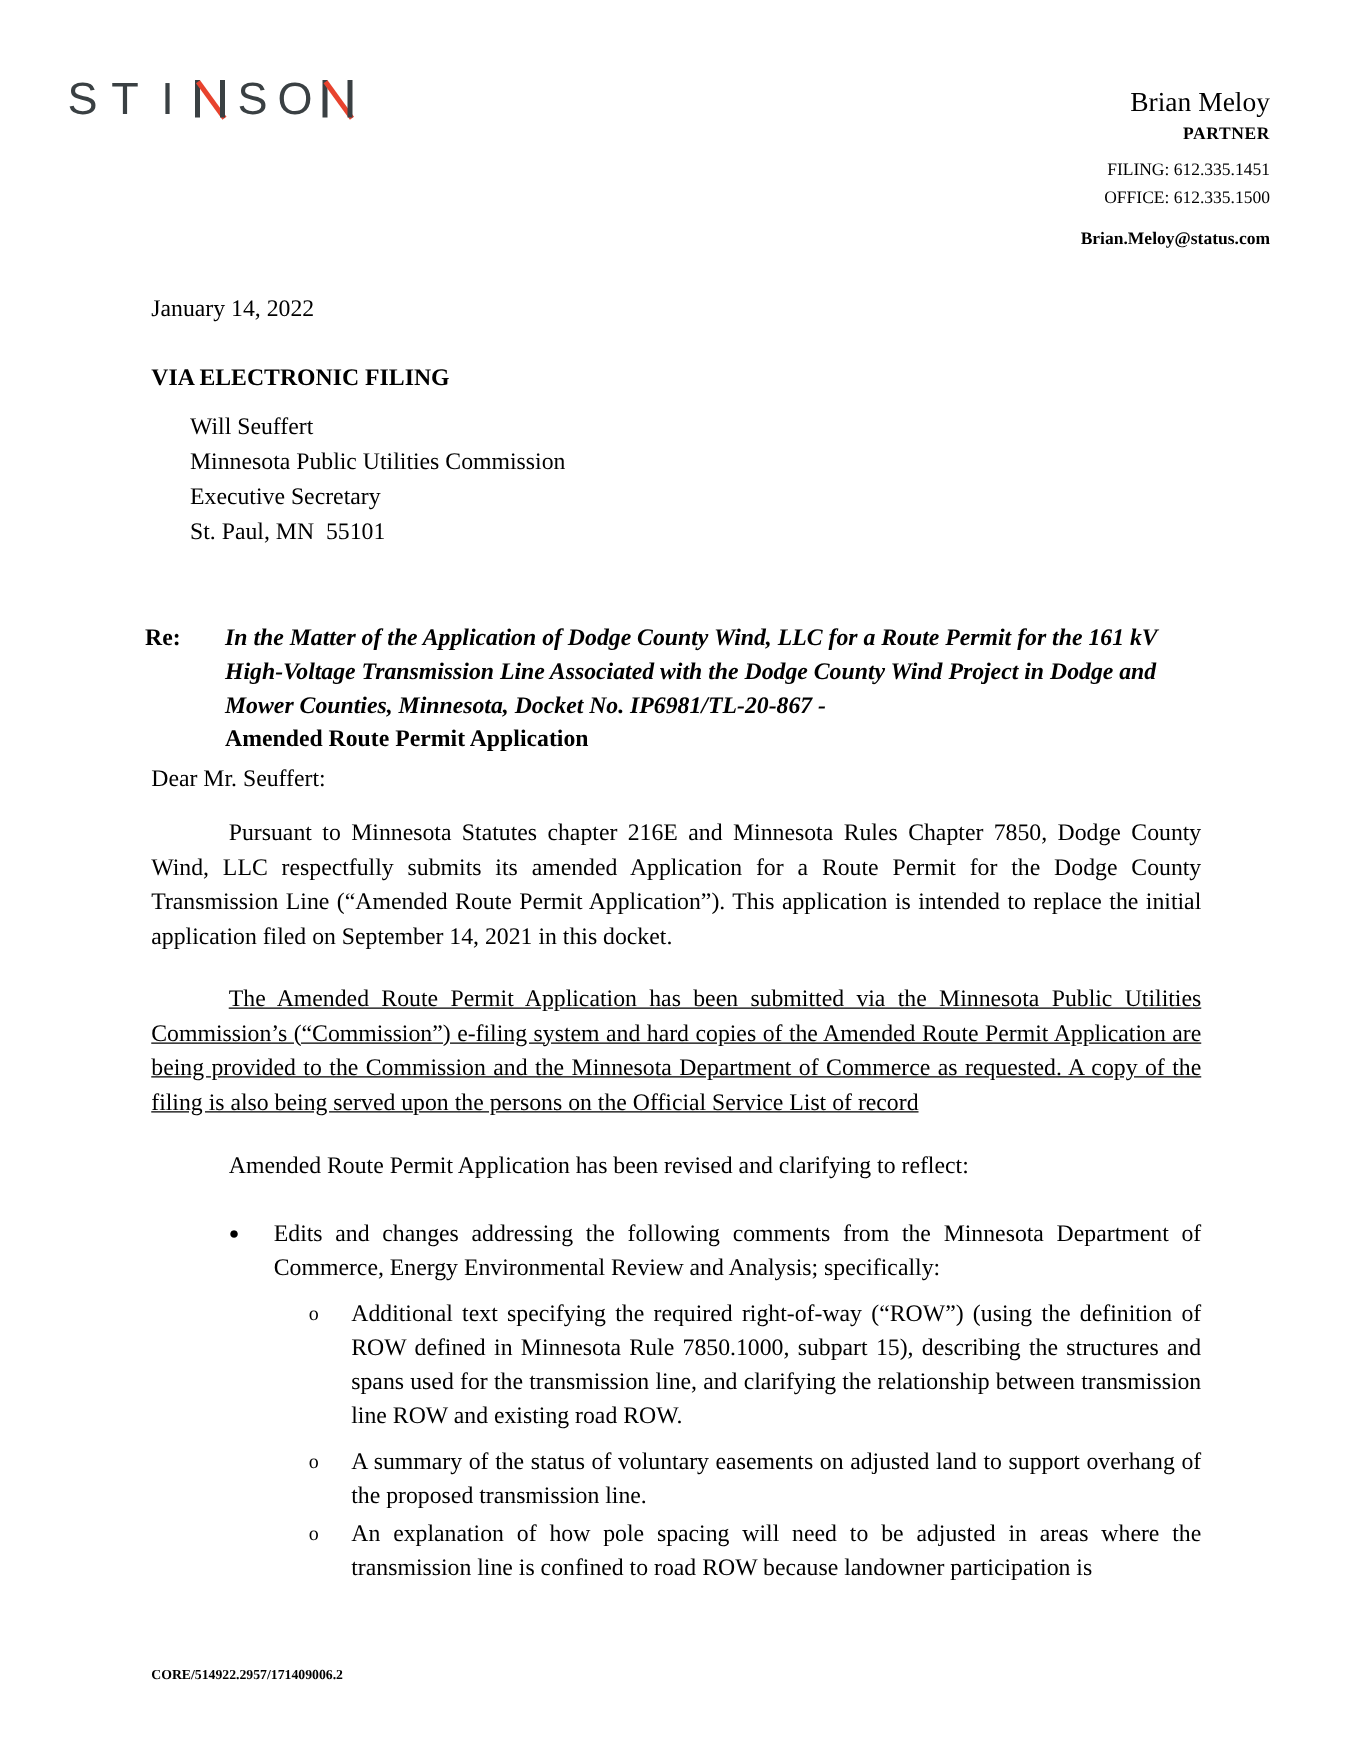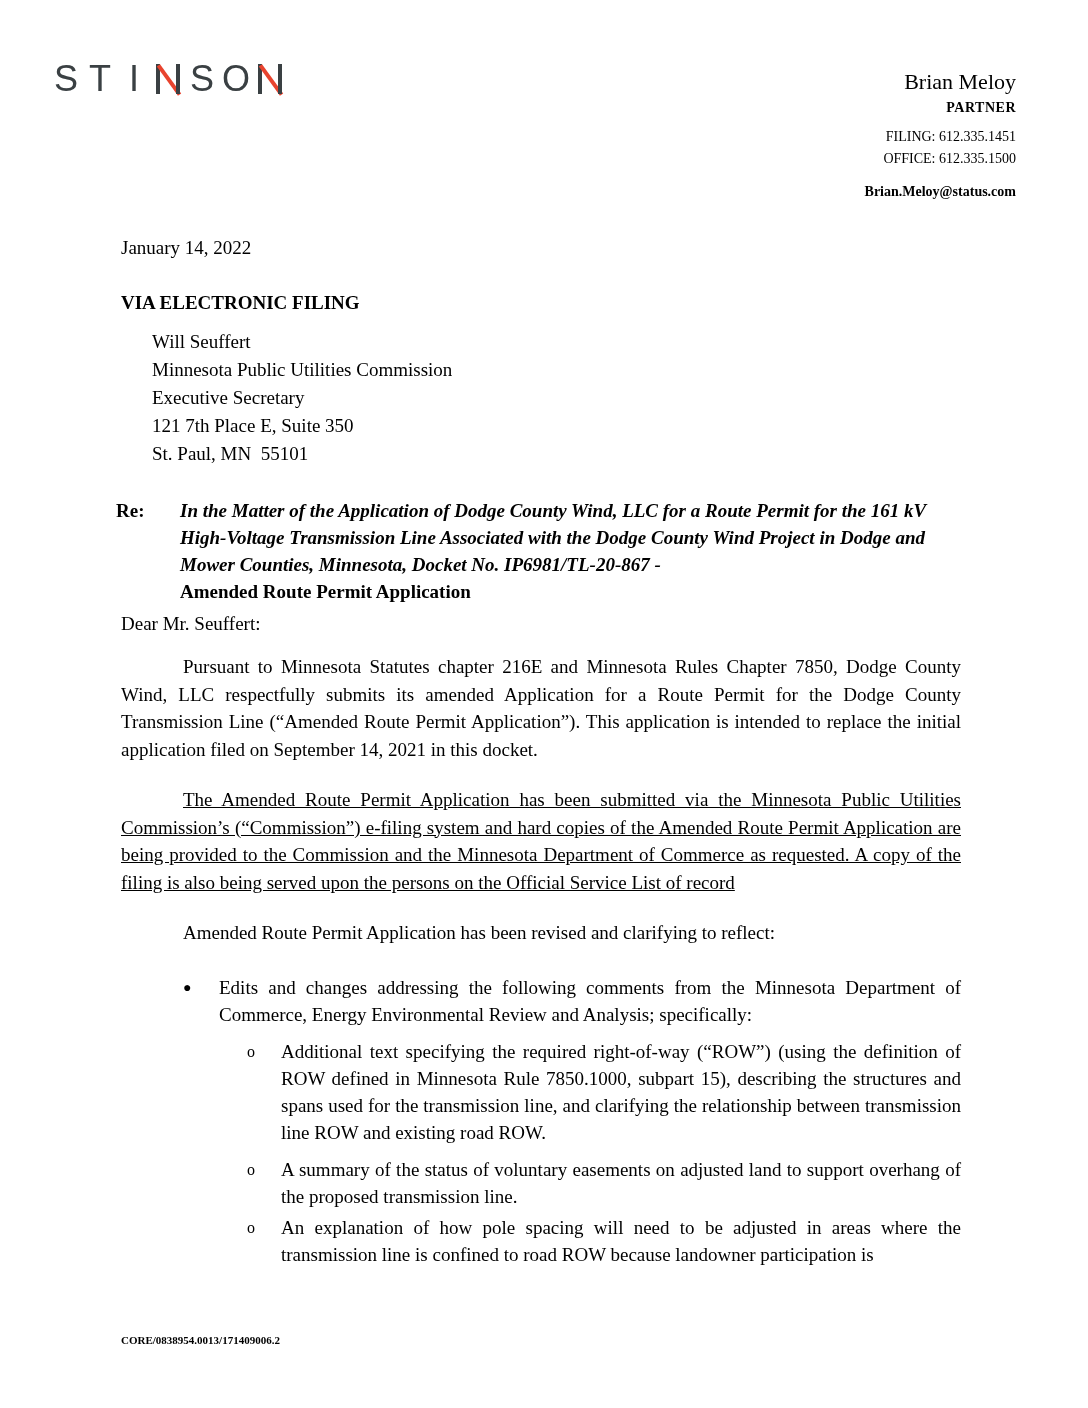--- a/index.html
+++ b/index.html
@@ -78,21 +78,20 @@
   <div class="sender-email">Brian.Meloy@status.com</div>
 </div>
 
 <div class="body-text date">January 14, 2022</div>
 <div class="body-text via">VIA ELECTRONIC FILING</div>
 
 <div class="body-text addr">
   <div>Will Seuffert</div>
   <div>Minnesota Public Utilities Commission</div>
   <div>Executive Secretary</div>
-  <div>121 7th Place E, Suite 350</div>
   <div style="white-space: pre;">St. Paul, MN  55101</div>
 </div>
 
 <div class="re">
   <div class="re-label">Re:</div>
   <div class="re-text">
     <span class="ital">In the Matter of the Application of Dodge County Wind, LLC for a Route Permit for the 161 kV High-Voltage Transmission Line Associated with the Dodge County Wind Project in Dodge and Mower Counties, Minnesota, Docket No. IP6981/TL-20-867 -</span><br>
     <span>Amended Route Permit Application</span>
   </div>
 </div>
@@ -117,13 +116,13 @@
       <span class="sub-mark">o</span>
       <span class="sub-text">A summary of the status of voluntary easements on adjusted land to support overhang of the proposed transmission line.</span>
     </div>
     <div class="sub">
       <span class="sub-mark">o</span>
       <span class="sub-text">An explanation of how pole spacing will need to be adjusted in areas where the transmission line is confined to road ROW because landowner participation is</span>
     </div>
   </div>
 </div>
 
-<div class="footer-id">CORE/0838954.0013/171409006.2</div>
+<div class="footer-id">CORE/514922.2957/171409006.2</div>
 
 </body></html>

